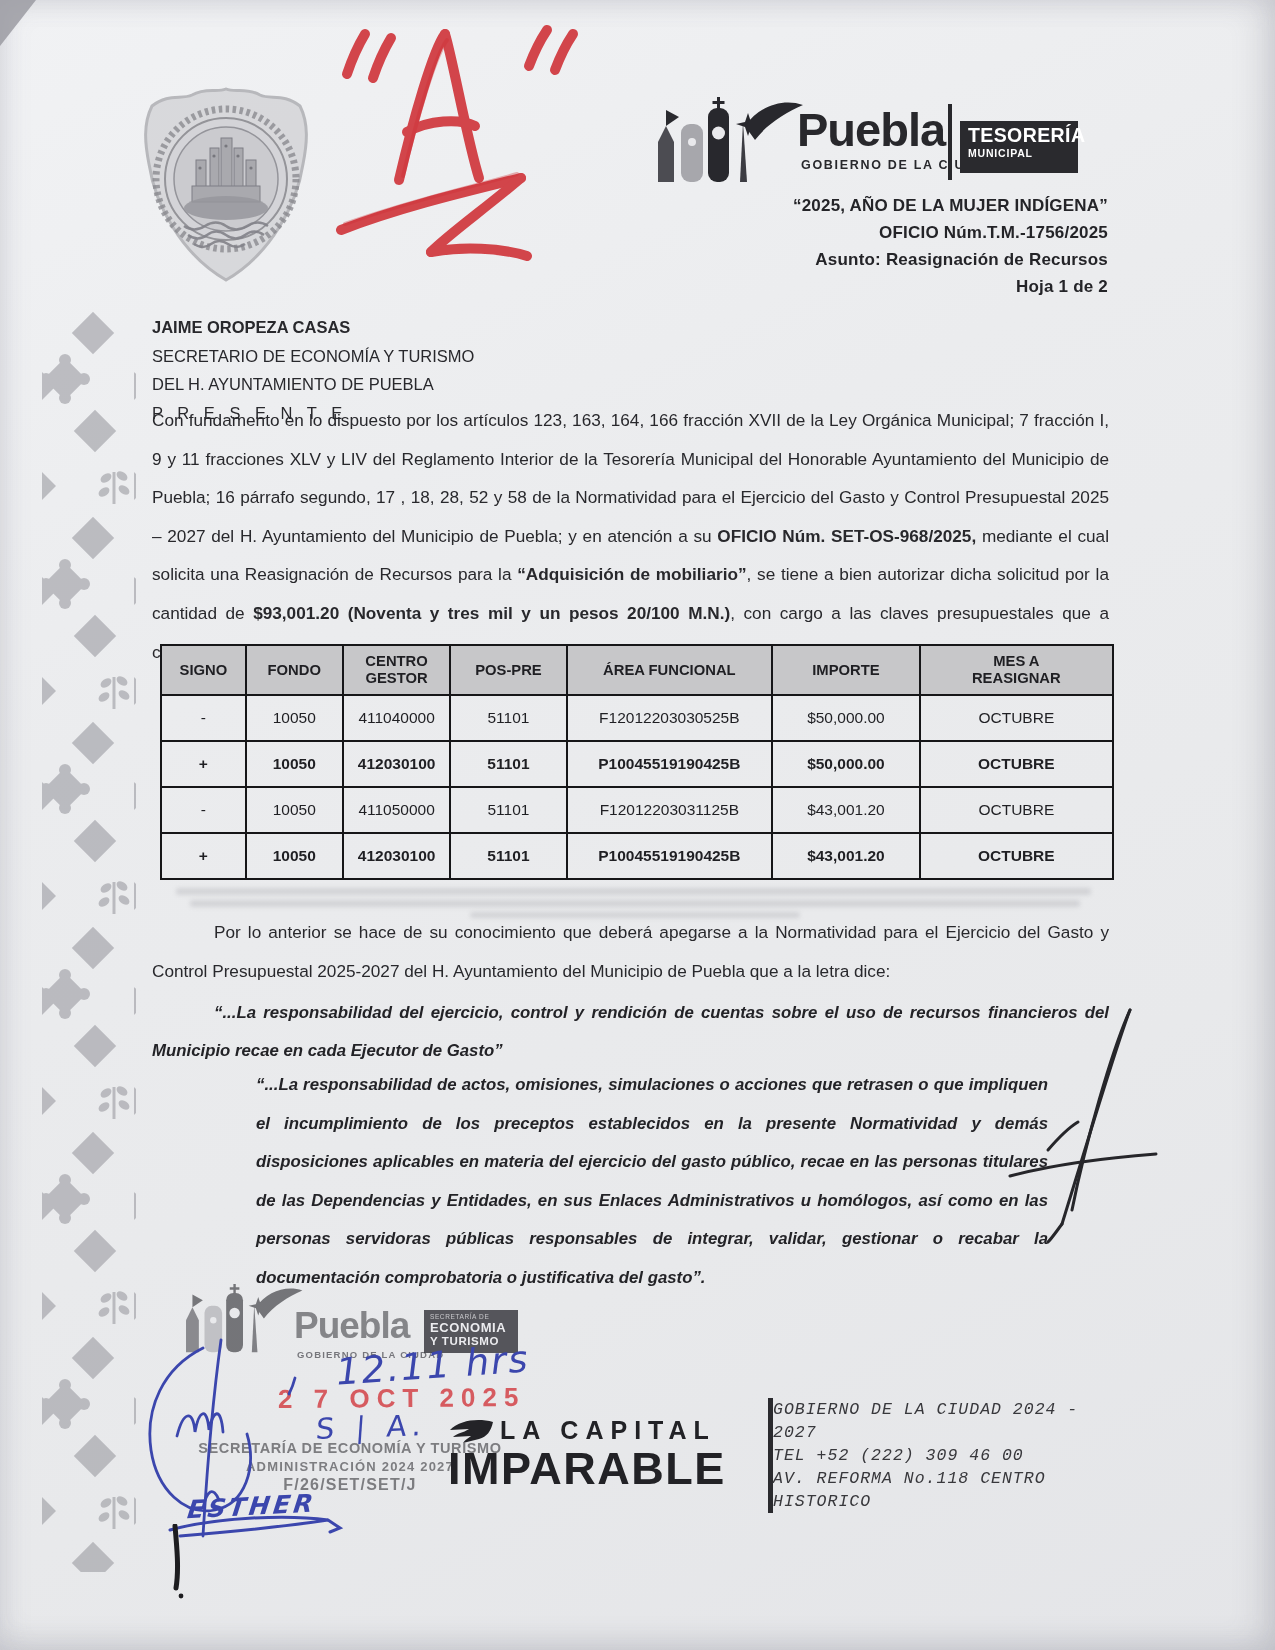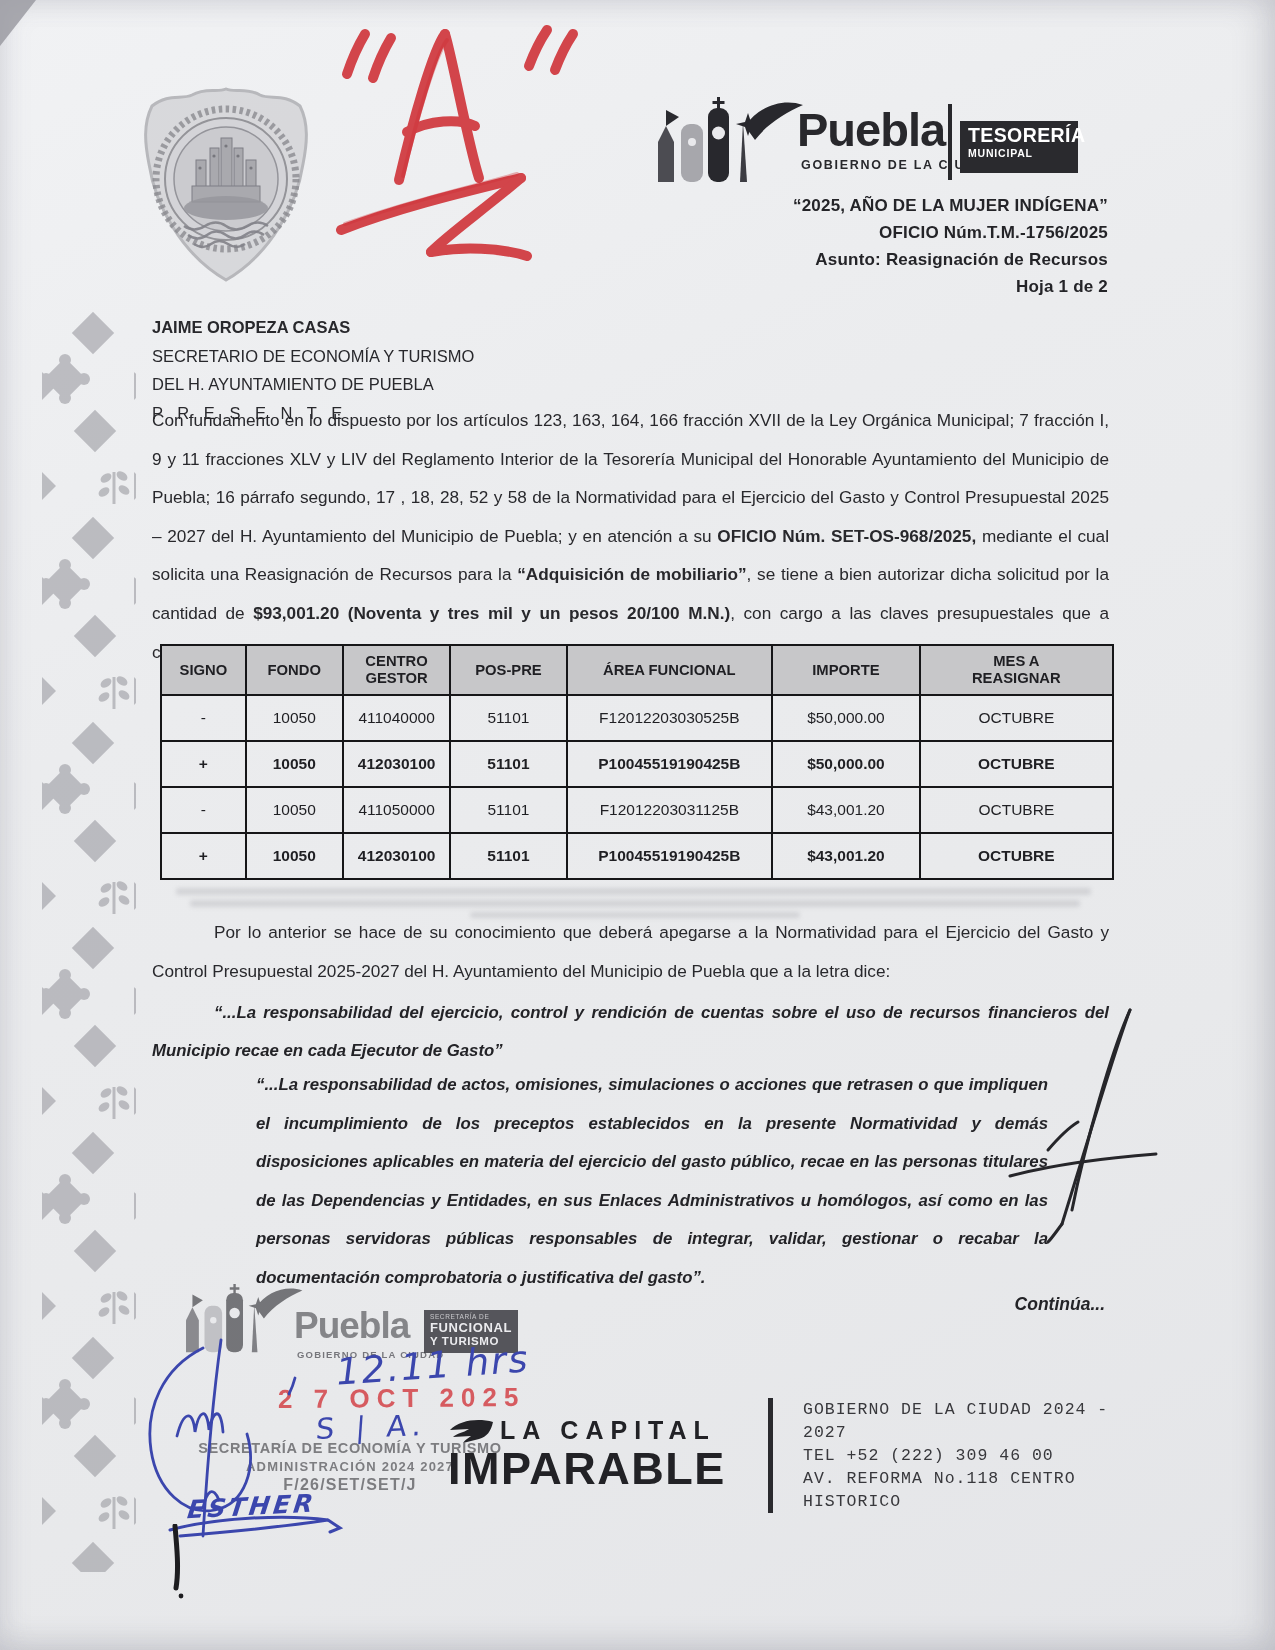--- a/index.html
+++ b/index.html
@@ -67,23 +67,23 @@
   .office-stamp{left:188px;top:1438px;width:324px;text-align:center;color:#747478;opacity:.92;}
   .office-stamp .s1{font-size:14.5px;font-weight:bold;letter-spacing:.6px;line-height:20px;}
   .office-stamp .s2{font-size:13px;font-weight:bold;letter-spacing:1.2px;line-height:18px;}
   .office-stamp .s3{font-size:16px;font-weight:bold;letter-spacing:1.2px;line-height:17px;}
   .hw-name{left:188px;top:1492px;font-size:25px;font-weight:bold;font-style:italic;color:#3b46ad;
     transform:skewX(-10deg) rotate(-3deg);letter-spacing:3px;font-family:"DejaVu Sans",sans-serif;}
   .capital{left:424px;top:1416px;color:#222226;margin-left:24px;}
   .capital .row1{display:flex;align-items:center;gap:6px;}
   .capital .t1{font-size:25px;font-weight:bold;letter-spacing:7px;}
   .capital .t2{font-size:45px;font-weight:bold;letter-spacing:1.5px;line-height:44px;margin-top:2px;}
-  .contact{left:768px;top:1398px;border-left:5px solid #2a2a2e;padding-left:30px;
+  .contact{left:768px;top:1398px;border-left:5px solid #2a2a2e;
     font-family:"Liberation Mono",monospace;font-size:16.5px;line-height:23px;
-    color:#38383c;letter-spacing:1px;}
+    color:#38383c;letter-spacing:1px;font-style:italic;}
 </style>
 </head>
 <body>
 
 <div class="page">
   <div class="corner-fold"></div>
 
   
   <svg class="abs" style="left:42px;top:312px;" width="94" height="1260" aria-hidden="true">
     <defs>
@@ -271,21 +271,20 @@
 
   
   <div class="abs ghost" style="left:176px;top:888px;width:915px;height:7px;"></div>
   <div class="abs ghost" style="left:190px;top:900px;width:890px;height:7px;"></div>
   <div class="abs ghost" style="left:470px;top:912px;width:330px;height:6px;"></div>
 
   
   <div class="abs p2">Por lo anterior se hace de su conocimiento que deberá apegarse a la Normatividad para el Ejercicio del Gasto y Control Presupuestal 2025-2027 del H. Ayuntamiento del Municipio de Puebla que a la letra dice:</div>
   <div class="abs quote1">“...La responsabilidad del ejercicio, control y rendición de cuentas sobre el uso de recursos financieros del Municipio recae en cada Ejecutor de Gasto”</div>
   <div class="abs quote2">“...La responsabilidad de actos, omisiones, simulaciones o acciones que retrasen o que impliquen el incumplimiento de los preceptos establecidos en la presente Normatividad y demás disposiciones aplicables en materia del ejercicio del gasto público, recae en las personas titulares de las Dependencias y Entidades, en sus Enlaces Administrativos u homólogos, así como en las personas servidoras públicas responsables de integrar, validar, gestionar o recabar la documentación comprobatoria o justificativa del gasto”.</div>
-  <div class="abs continua">Continúa...</div>
 
   
   <svg class="abs" style="left:1008px;top:1000px;" width="150" height="245" viewBox="0 0 150 245" aria-hidden="true">
     <g stroke="#26262a" stroke-width="3" fill="none" stroke-linecap="round">
       <path d="M54,224 C80,140 110,40 122,10"></path>
       <path d="M122,10 C104,50 78,140 64,210"></path>
       <path d="M40,150 C52,136 60,128 70,122"></path>
       <path d="M2,176 C40,166 96,158 148,154"></path>
       <path d="M54,224 C48,232 44,238 40,242"></path>
     </g>
@@ -302,21 +301,21 @@
     <circle cx="65.5" cy="41" r="6.5" fill="#e9e9ec"></circle>
     <path d="M65.5,16 v-11 M59.5,10.5 h12" stroke="#28282d" stroke-width="3" fill="none"></path>
     <path d="M87,90 L90,30 L94,90 Z" fill="#3c3c42"></path>
     <path d="M92,30 l3,-9 l3,9 l9,2 l-9,3 l-3,9 l-3,-9 l-9,-3 Z" fill="#28282d"></path>
     <path d="M92,34 C106,14 130,6 150,13 C132,21 114,32 102,48 Z" fill="#28282d"></path>
   </svg>
   <div class="abs f-wordmark wordmark">Puebla</div>
   <div class="abs f-tagline">GOBIERNO DE LA CIUDAD</div>
   <div class="abs f-deptbox">
     <div class="l0">SECRETARÍA DE</div>
-    <div class="l1">FUNCIONAL</div>
+    <div class="l1">ECONOMIA</div>
     <div class="l2">Y TURISMO</div>
   </div>
 
   
   <div class="abs hw-time">12.11 hrs</div>
   <div class="abs date-stamp">2 7 OCT 2025</div>
   <div class="abs hw-initials">S | A.</div>
   <div class="abs office-stamp">
     <div class="s1">SECRETARÍA DE ECONOMÍA Y TURISMO</div>
     <div class="s2">ADMINISTRACIÓN 2024 2027</div>

